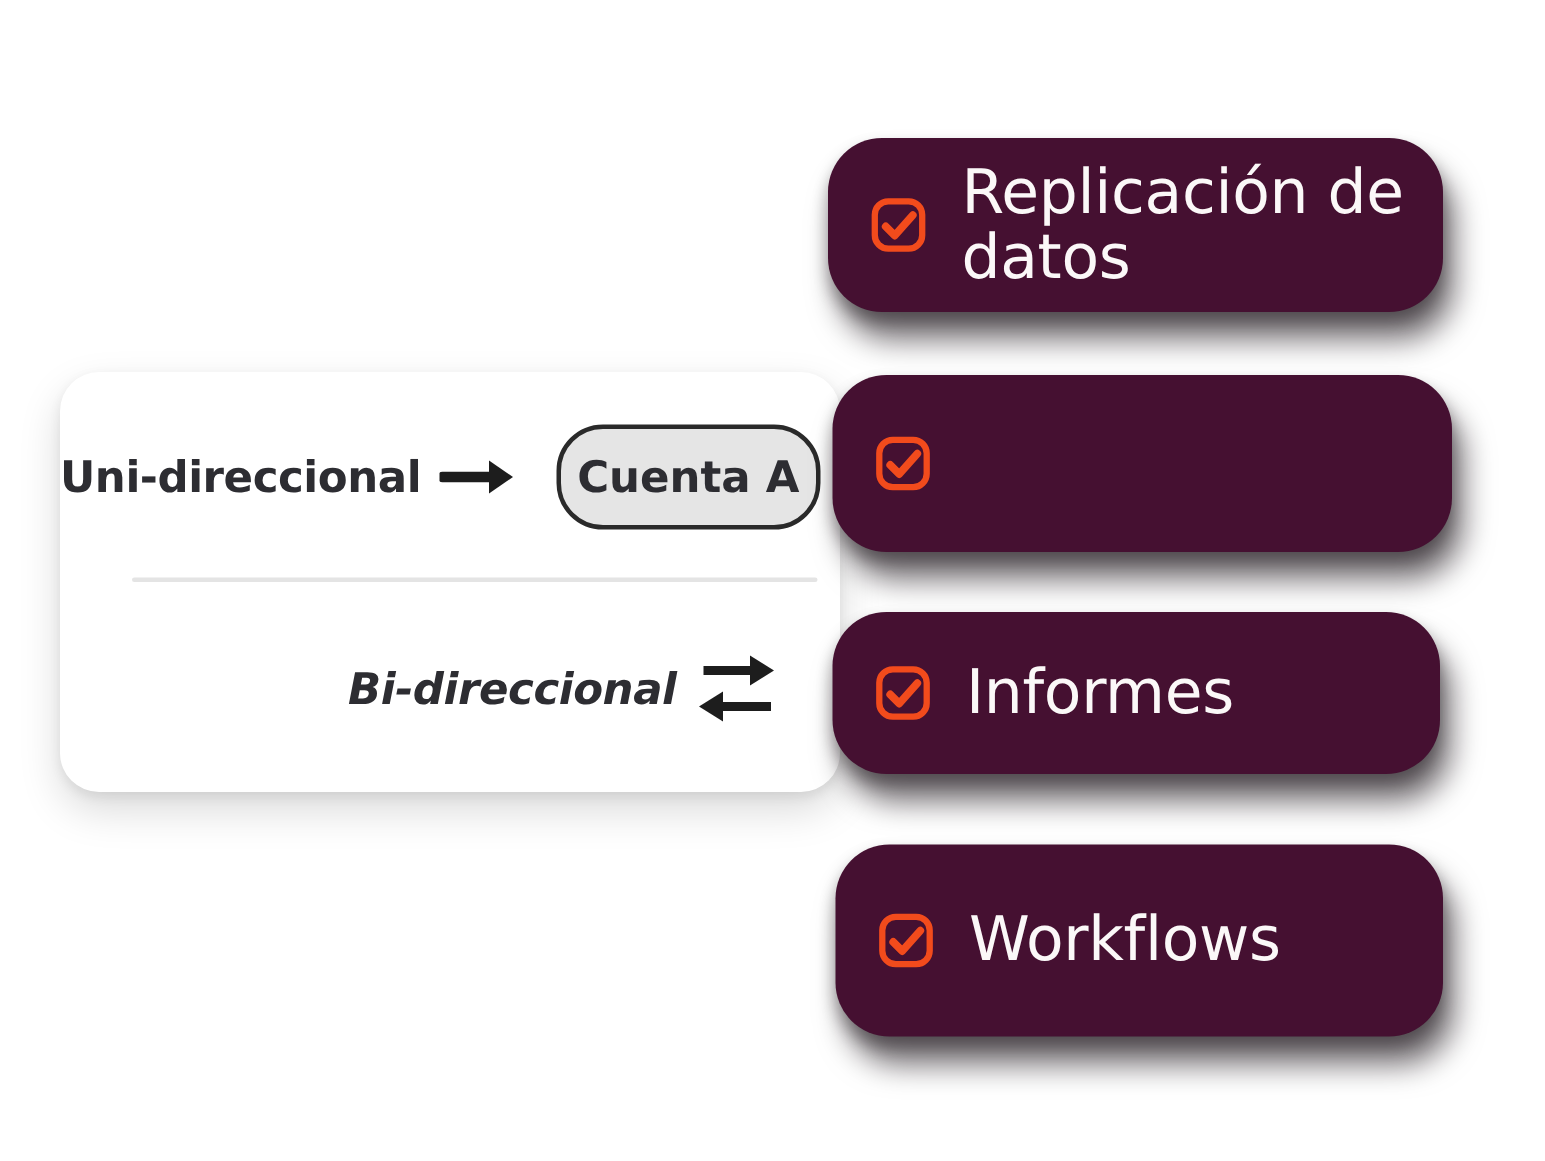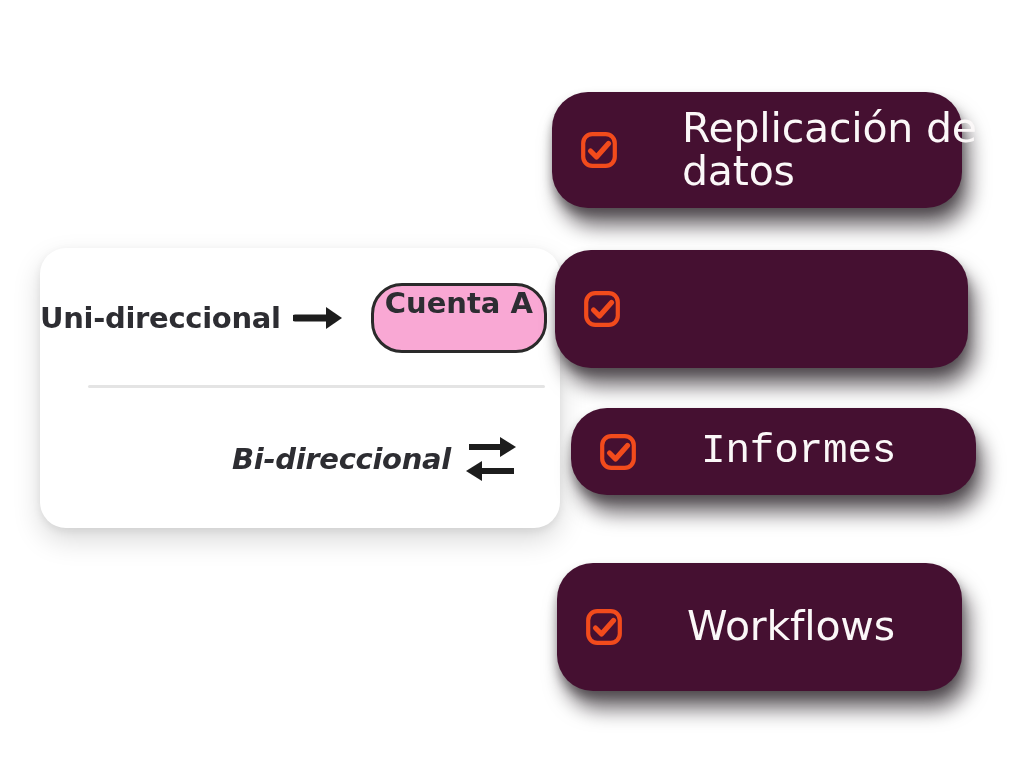--- a/index.html
+++ b/index.html
@@ -60,22 +60,23 @@
     justify-content: center;
     color: var(--arrow-black, #1d1d1d);
     margin-right: 28px;
   }
   .pill {
     width: 180px;
     height: 70px;
     border: 3px solid var(--pill-border, #2a2a2a);
     border-radius: 31px;
     display: flex;
+    align-items: center;
     justify-content: center;
-    background: #f9a8d4;
+    background: #e5e5e5;
   }
   .pill-label {
     color: var(--dark-text, #2d2d32);
     font-weight: bold;
     font-size: 29px;
     white-space: nowrap;
   }
   .divider {
     position: absolute;
     left: 48px; top: 137px;
@@ -86,25 +87,24 @@
 
   
   .feature-card {
     position: absolute;
     background: var(--feature-card-bg, #451031);
     border-radius: 36px;
     display: flex;
     align-items: center;
     padding-left: 28px;
     box-shadow: 7px 18px 20px rgba(14,5,11,0.60), 0 6px 10px rgba(14,5,11,0.30);
-    gap: 41px;
   }
   .feature-card.fc-1 { left: 552px; top: 92px;  width: 410px; height: 116px; }
   .feature-card.fc-2 { left: 555px; top: 250px; width: 413px; height: 118px; }
-  .feature-card.fc-3 { left: 571px; top: 408px; width: 405px; height: 87px; font-family: Liberation Mono, monospace; }
+  .feature-card.fc-3 { left: 555px; top: 408px; width: 405px; height: 108px; }
   .feature-card.fc-4 { left: 557px; top: 563px; width: 405px; height: 128px; }
   .check-wrap {
     width: 38px; height: 38px;
     flex: 0 0 38px;
     margin-right: 23px;
     color: var(--checkbox-orange, #f24b1c);
     display: flex;
     align-items: center;
     justify-content: center;
   }

